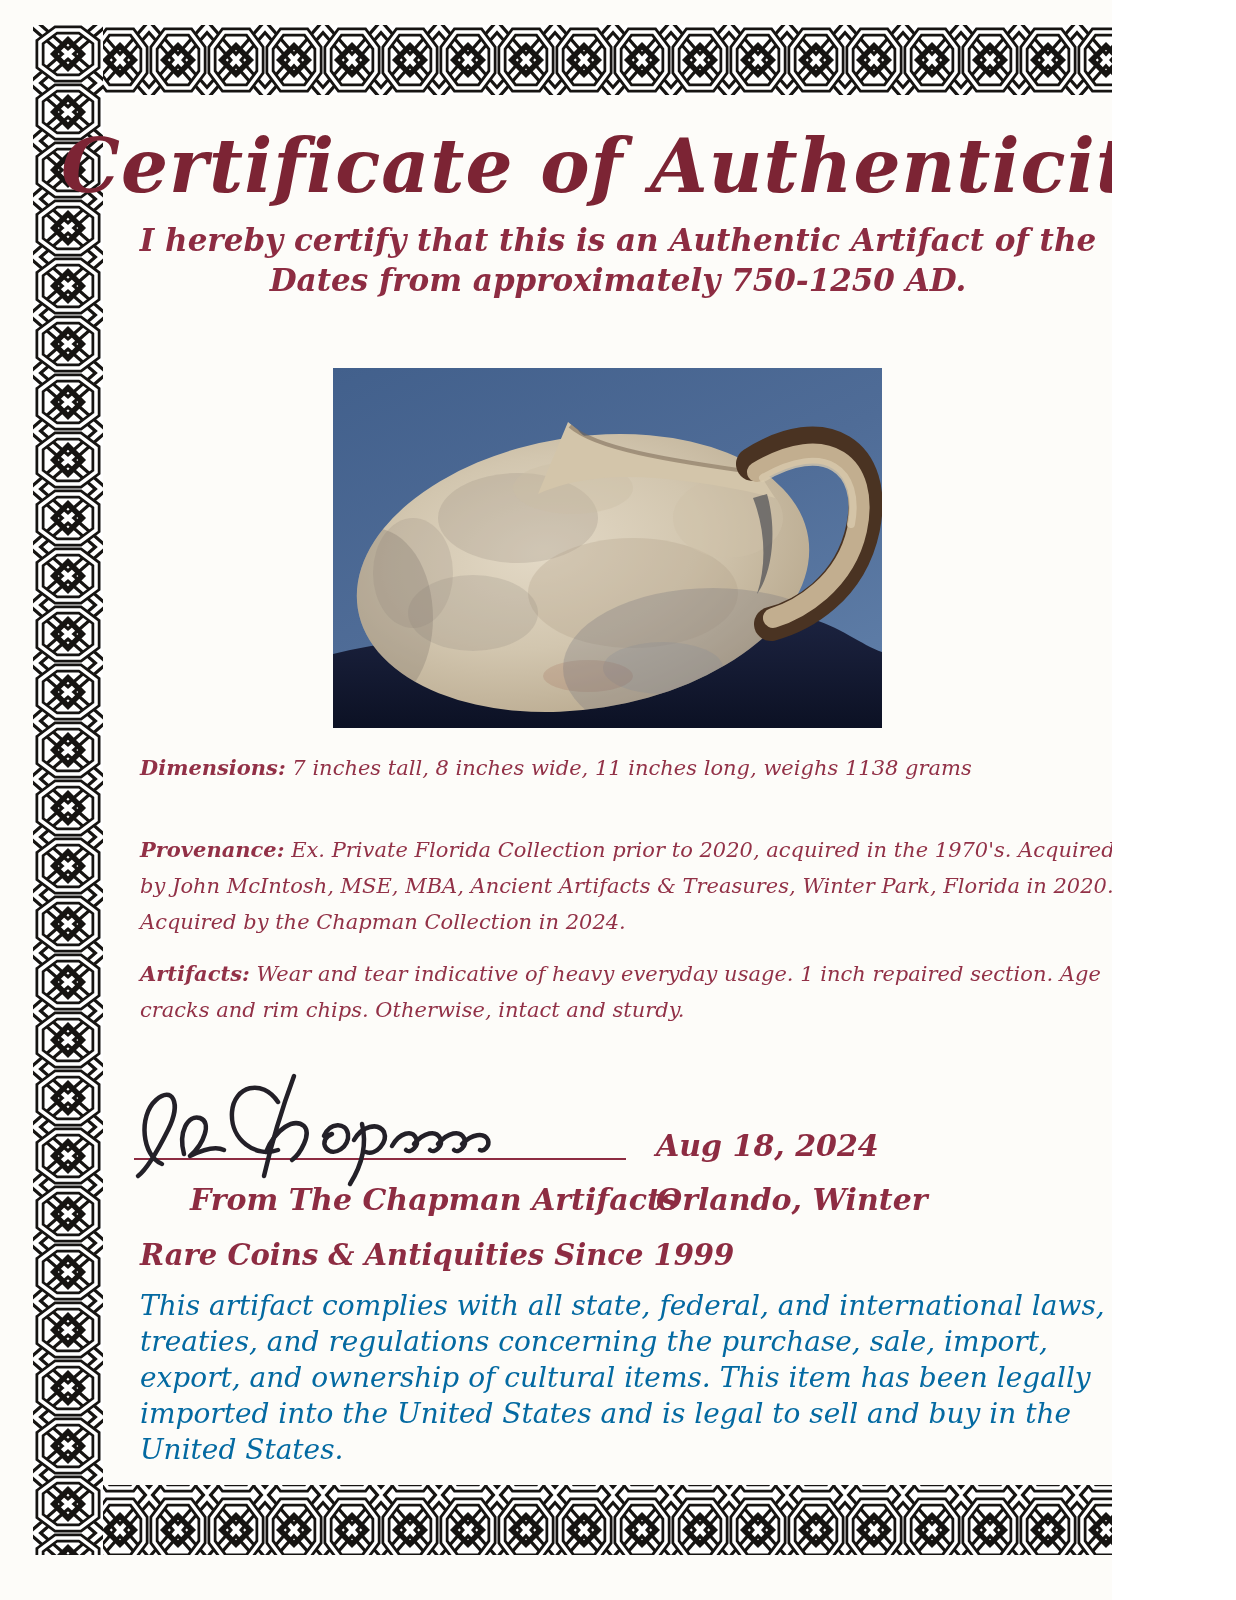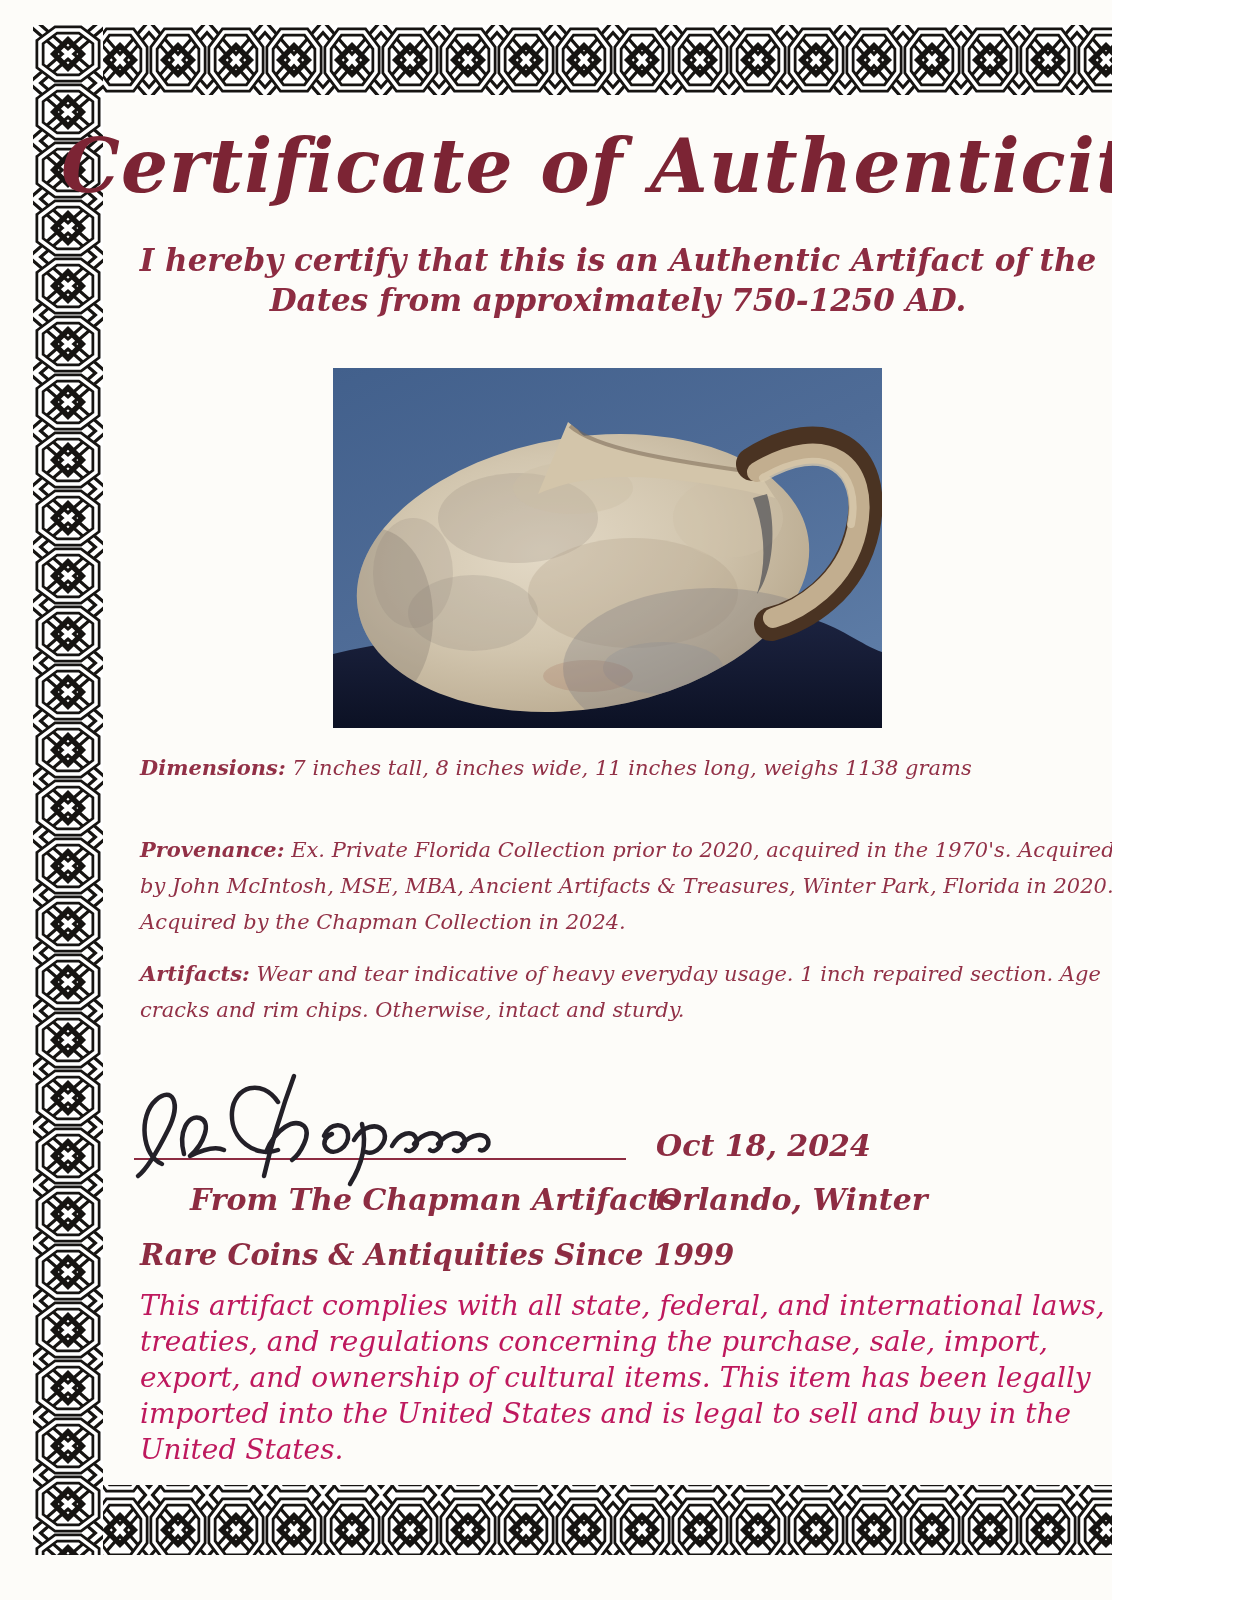--- a/index.html
+++ b/index.html
@@ -12,21 +12,21 @@
   }
   .border-svg{position:absolute;left:0;top:0;}
   .title{
     position:absolute;top:128px;left:0;width:1236px;
     text-align:center;
     font-size:74px;font-weight:700;font-style:italic;
     letter-spacing:1px;
     color:#7c2434;line-height:1.05;
   }
   .subtitle{
-    position:absolute;top:240px;left:118px;width:1000px;
+    position:absolute;top:220px;left:118px;width:1000px;
     text-align:center;
     font-size:31px;font-weight:700;font-style:italic;
     color:#8d2c42;line-height:40px;
   }
   .photo{
     position:absolute;left:333px;top:368px;width:549px;height:360px;
   }
   .section{
     position:absolute;left:140px;width:985px;margin:0;
     font-size:21px;font-style:italic;
@@ -52,21 +52,21 @@
   .sig-location{
     position:absolute;left:656px;top:1182px;
     font-size:30px;font-weight:700;font-style:italic;color:#8d2c42;
   }
   .tagline{
     position:absolute;left:140px;top:1238px;
     font-size:29px;font-weight:700;font-style:italic;color:#8d2c42;
   }
   .legal{
     position:absolute;left:140px;top:1288px;width:995px;margin:0;
-    font-size:28px;font-style:italic;color:#be185d;line-height:36px;
+    font-size:28px;font-style:italic;color:#0369a1;line-height:36px;
   }
 </style>
 </head>
 <body>
 
 <div class="page">
 
   <svg class="border-svg" width="1236" height="1600" viewBox="0 0 1236 1600" aria-hidden="true">
     <defs>
       <pattern id="knotH" width="58" height="70" patternUnits="userSpaceOnUse" patternTransform="translate(33,25)">
@@ -168,21 +168,21 @@
       <path d="M138,88 C148,64 166,54 176,62 C184,70 172,90 164,96"></path>
       <path d="M196,72 C202,58 218,58 220,70 C222,82 206,94 198,84 C194,78 198,72 204,70"></path>
       <path d="M234,60 C240,84 232,104 222,120"></path>
       <path d="M226,76 C234,62 250,58 256,68 C260,78 248,92 238,88"></path>
       <path d="M264,82 C272,68 284,66 288,74 C292,82 282,90 278,86"></path>
       <path d="M286,80 C296,68 308,66 312,74 C316,82 306,90 302,86"></path>
       <path d="M310,80 C320,68 332,66 336,74 C340,82 330,90 326,86"></path>
       <path d="M334,80 C344,70 356,68 360,76 C362,82 356,88 352,86"></path>
     </g>
   </svg>
-  <div class="sig-date">Oct 18, 2024</div>
+  <div class="sig-date">Aug 18, 2024</div>
   <div class="sig-issuer">From The Chapman Artifacts</div>
   <div class="sig-location">Orlando, Winter</div>
 
   <div class="tagline">Rare Coins &amp; Antiquities Since 1999</div>
 
   <p class="legal">This artifact complies with all state, federal, and international laws, treaties, and regulations concerning the purchase, sale, import, export, and ownership of cultural items. This item has been legally imported into the United States and is legal to sell and buy in the United States.</p>
 
 </div>
 
 </body></html>

